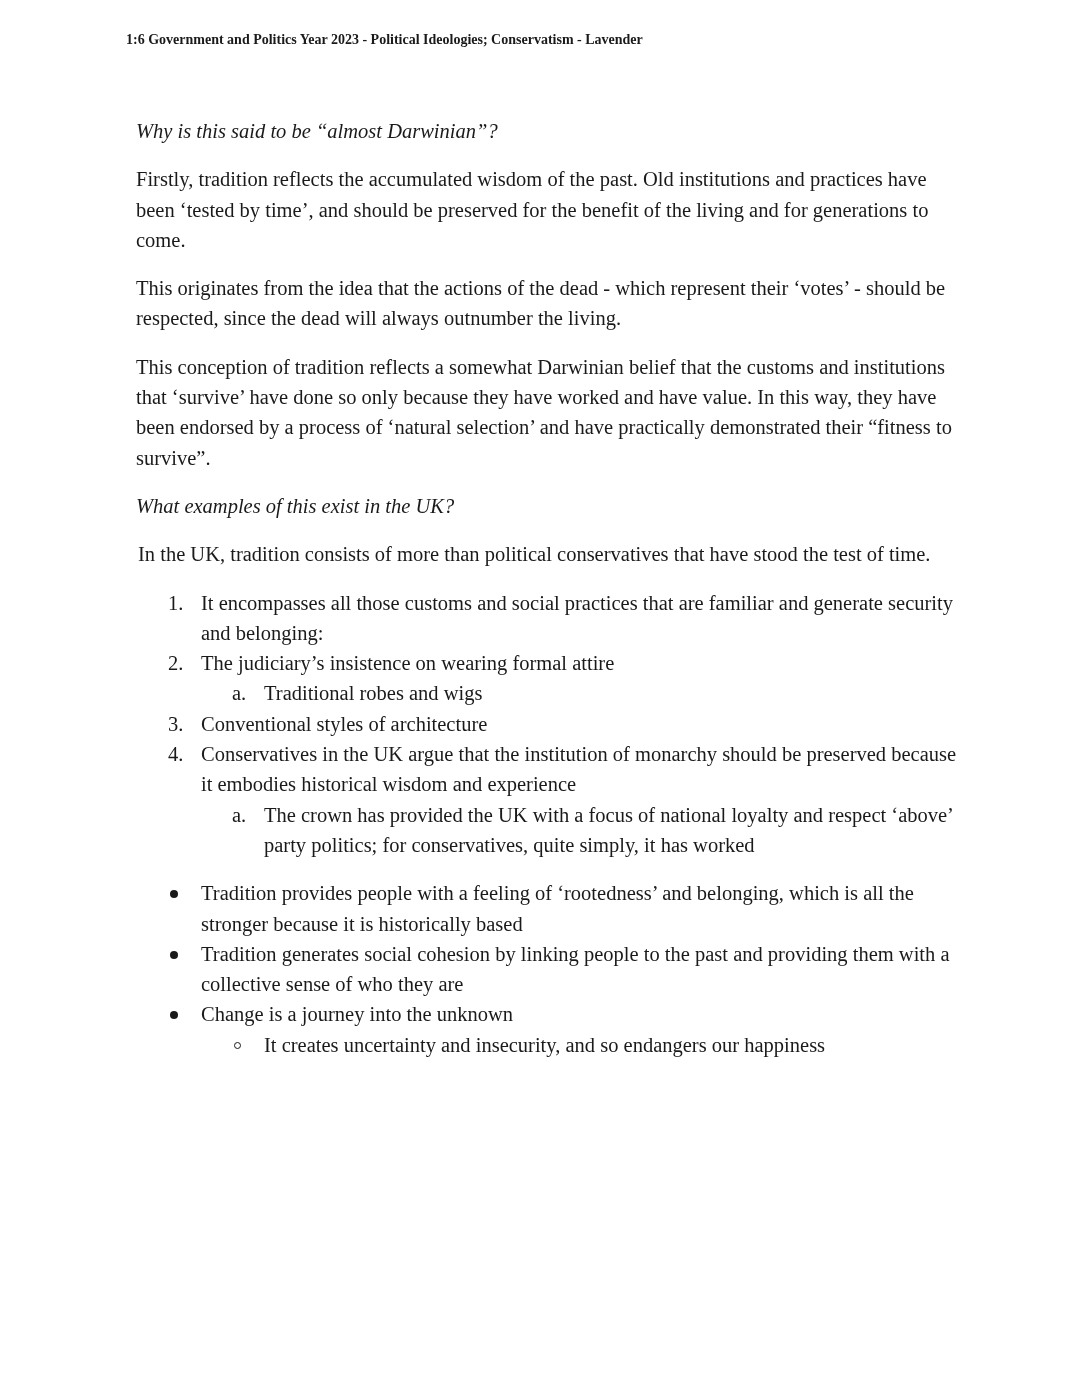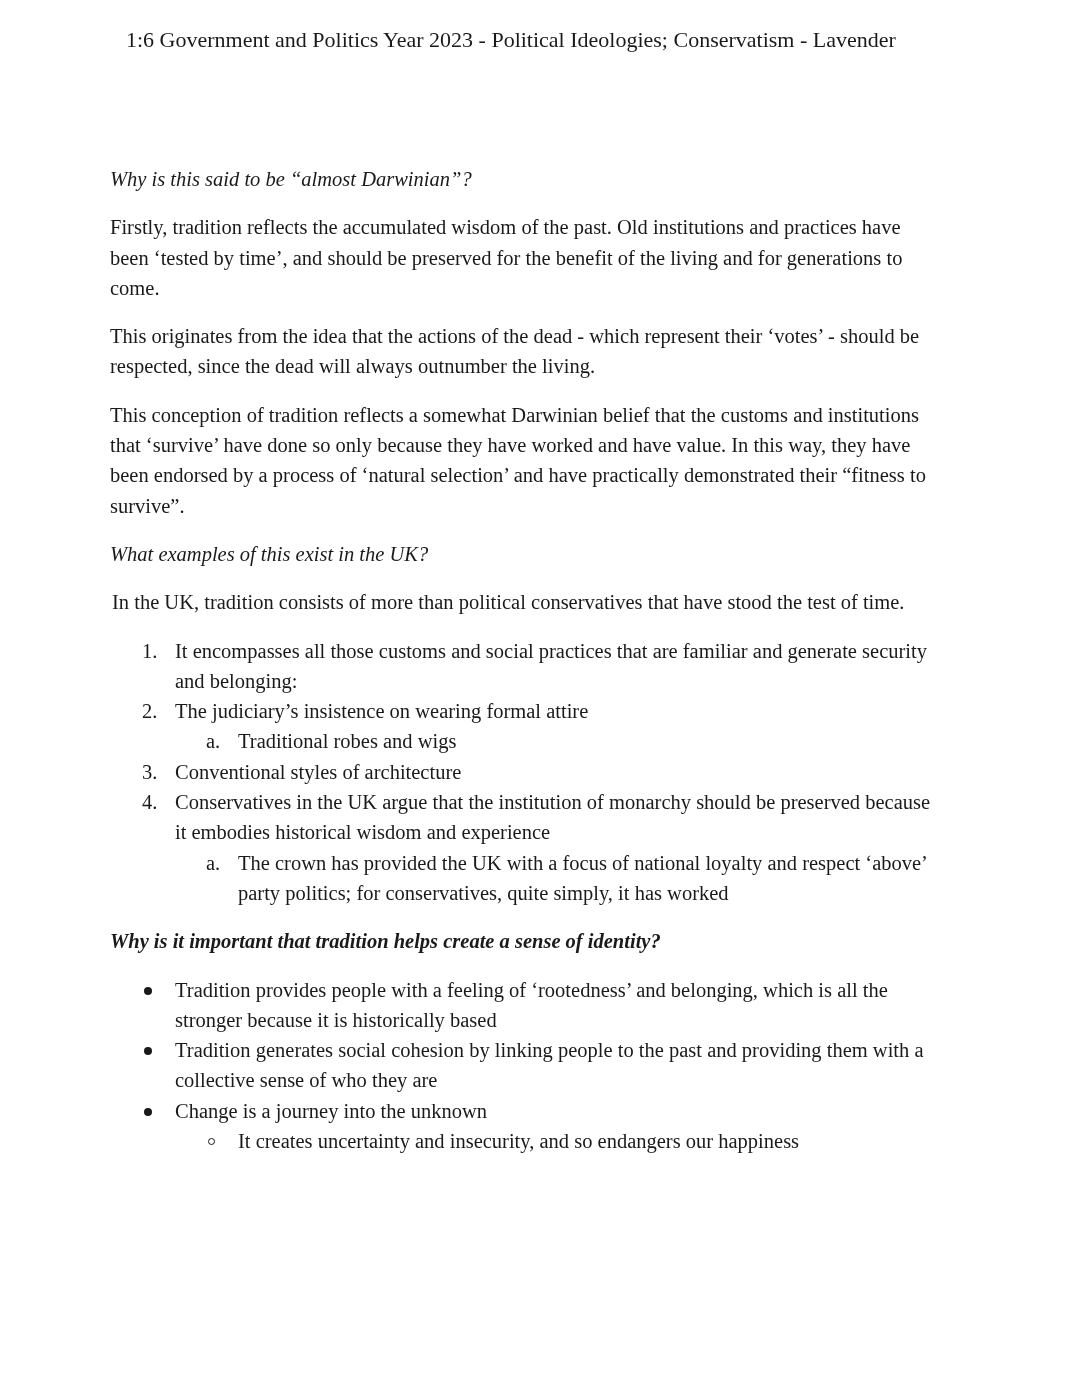--- a/index.html
+++ b/index.html
@@ -13,30 +13,30 @@
       position: relative;
       overflow: hidden;
       font-family: "Liberation Serif", "DejaVu Serif", serif;
       color: #1a1a1a;
       font-size: 20.5px;
     }
     .header {
       position: absolute;
       left: 126px;
       top: 26px;
-      font-size: 22px;
+      font-size: 14px;
       line-height: 28px;
       white-space: nowrap;
+      font-weight: bold;
     }
     .content {
       position: absolute;
-      left: 110px;
+      left: 136px;
       top: 116px;
       width: 830px;
-      margin-top: 48px;
     }
     p {
       margin: 0 0 18px 0;
       line-height: 30.3px;
     }
     .q {
       font-style: italic;
     }
     .qb {
       font-style: italic;
@@ -125,21 +125,20 @@
     <li class="l1">
       <span class="marker">4.</span>
       <span>Conservatives in the UK argue that the institution of monarchy should be preserved because it embodies historical wisdom and experience</span>
     </li>
     <li class="l2">
       <span class="marker">a.</span>
       <span>The crown has provided the UK with a focus of national loyalty and respect ‘above’ party politics; for conservatives, quite simply, it has worked</span>
     </li>
   </ol>
 
-  <p class="qb">Why is it important that tradition helps create a sense of identity?</p>
 
   <ul>
     <li class="l1">
       <span class="bullet-dot"></span>
       <span>Tradition provides people with a feeling of ‘rootedness’ and belonging, which is all the stronger because it is historically based</span>
     </li>
     <li class="l1">
       <span class="bullet-dot"></span>
       <span>Tradition generates social cohesion by linking people to the past and providing them with a collective sense of who they are</span>
     </li>

